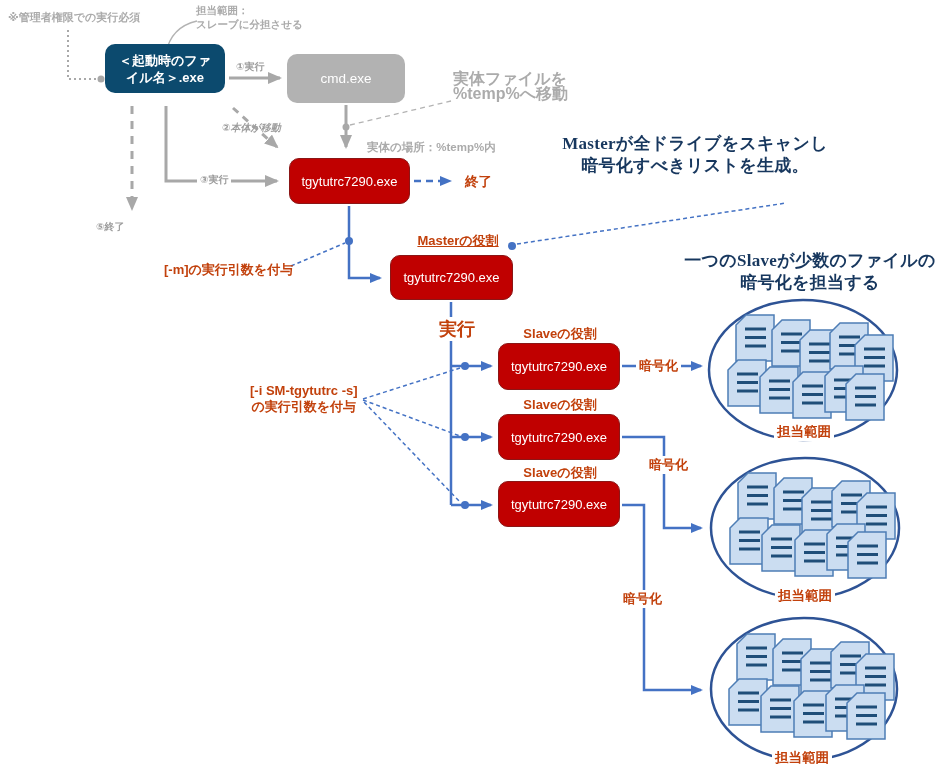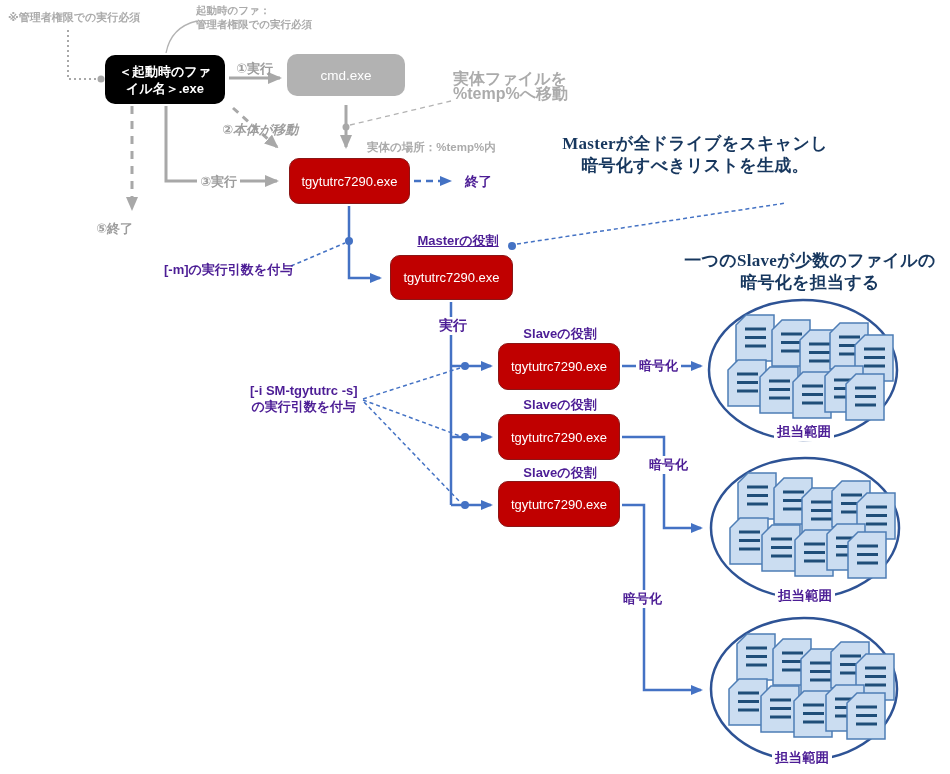--- a/index.html
+++ b/index.html
@@ -12,23 +12,23 @@
   .gbox{
     position:absolute;border-radius:10px;color:#fff;display:flex;
     align-items:center;justify-content:center;text-align:center;
     font-size:13px;font-weight:bold;line-height:17px;
   }
   .redbox{
     position:absolute;background:#C00000;border:1.5px solid #8B1616;border-radius:10px;
     color:#fff;display:flex;align-items:center;justify-content:center;
     font-size:13px;box-sizing:border-box;
   }
-  .graytxt{color:#9D9D9D;font-weight:bold;font-size:13px;}
+  .graytxt{color:#9D9D9D;font-weight:bold;font-size:10px;}
   .graynote{color:#ABABAB;font-weight:bold;font-size:10.5px;line-height:14px;}
-  .navytxt{color:#4c1d95;font-weight:bold;font-size:13px;}
+  .navytxt{color:#c2410c;font-weight:bold;font-size:13px;}
   .bignote{color:#17375E;font-weight:bold;font-size:17px;line-height:22px;text-align:center;letter-spacing:0.3px;font-family:Liberation Serif, serif;}
   .onwire{background:#fff;padding:0 3px;}
   .ctr{transform:translateX(-50%);}
 </style>
 </head>
 <body>
 
 <div id="canvas">
 
   <svg id="wires" xmlns="http://www.w3.org/2000/svg" viewBox="0 0 950 774">
@@ -141,26 +141,26 @@
         <use href="#doc" x="831" y="642"></use>
       <use href="#doc" x="856" y="654"></use>
         <use href="#doc" x="729" y="679"></use>
       <use href="#doc" x="761" y="686"></use>
         <use href="#doc" x="794" y="691"></use>
       <use href="#doc" x="826" y="685"></use>
         <use href="#doc" x="847" y="693"></use>
     </g>
   </svg>
 
-  <div class="gbox" style="left:105px;top:55px;width:120px;height:49px;background:#000000;">
+  <div class="gbox" style="left:105px;top:44px;width:120px;height:49px;background:#0c4a6e;">
     <div><span>＜起動時のファ</span><br>
          <span>イル名＞.exe</span></div>
   </div>
 
-  <div class="gbox" style="left:287px;top:54px;width:118px;height:42px;background:#B2B2B2;font-weight:normal;font-size:13.5px;">
+  <div class="gbox" style="left:287px;top:54px;width:118px;height:49px;background:#B2B2B2;font-weight:normal;font-size:13.5px;">
     <span>cmd.exe</span>
   </div>
 
   <div class="redbox" style="left:289px;top:158px;width:121px;height:46px;">
     <span>tgytutrc7290.exe</span>
   </div>
 
   <div class="redbox" style="left:390px;top:255px;width:123px;height:45px;">
     <span>tgytutrc7290.exe</span>
   </div>
@@ -173,22 +173,22 @@
     <span>tgytutrc7290.exe</span>
   </div>
 
   <div class="redbox" style="left:498px;top:481px;width:122px;height:46px;">
     <span>tgytutrc7290.exe</span>
   </div>
 
   <div class="abs graynote" style="left:8px;top:10px;font-size:11px;text-align:center;">※管理者権限での実行必須</div>
 
   <div class="abs graynote" style="left:196px;top:3px;">
-    <span>起動時のファ：</span><br>
-    <span>管理者権限での実行必須</span>
+    <span>担当範囲：</span><br>
+    <span>スレーブに分担させる</span>
   </div>
 
   <div class="abs graytxt" style="left:236px;top:60px;">①実行</div>
 
   <div class="abs graytxt" style="left:222px;top:121px;font-style:italic;">②本体が移動</div>
 
   <div class="abs graytxt onwire" style="left:197px;top:173px;">③実行</div>
 
   <div class="abs graytxt" style="left:96px;top:220px;">⑤終了</div>
 
@@ -213,21 +213,21 @@
 
   <div class="abs navytxt" style="left:164px;top:261px;">[-m]の実行引数を付与</div>
 
   <div class="abs navytxt ctr" style="left:458px;top:232px;text-decoration:underline;">Masterの役割</div>
 
   <div class="abs navytxt" style="left:250px;top:383px;line-height:16px;text-align:center;">
     <span>[-i SM-tgytutrc -s]</span><br>
     <span>の実行引数を付与</span>
   </div>
 
-  <div class="abs navytxt onwire" style="left:436px;top:317px;font-size:14px;">実行</div>
+  <div class="abs navytxt onwire" style="left:436px;top:317px;font-size:18px;">実行</div>
 
   <div class="abs navytxt ctr" style="left:560px;top:325px;">Slaveの役割</div>
   <div class="abs navytxt ctr" style="left:560px;top:396px;">Slaveの役割</div>
   <div class="abs navytxt ctr" style="left:560px;top:464px;">Slaveの役割</div>
 
   <div class="abs navytxt onwire" style="left:636px;top:357px;">暗号化</div>
   <div class="abs navytxt onwire" style="left:646px;top:456px;">暗号化</div>
   <div class="abs navytxt onwire" style="left:620px;top:590px;">暗号化</div>
 
   <div class="abs navytxt onwire ctr" style="left:804px;top:423px;font-size:13.5px;">担当範囲</div>

